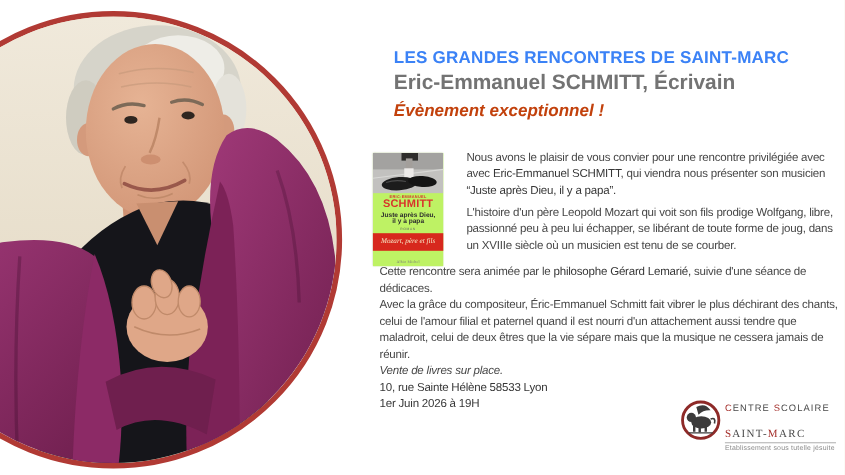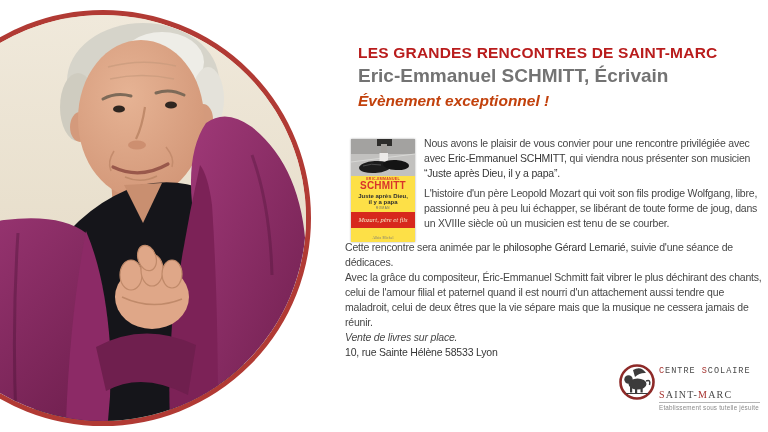--- a/index.html
+++ b/index.html
@@ -10,21 +10,21 @@
   }
   
   .photo-circle{
     position:absolute;left:-105px;top:10px;width:406px;height:406px;
     border:5px solid #b13a34;border-radius:50%;overflow:hidden;background:#ece4d2;
   }
   .photo-circle svg{display:block;width:406px;height:406px;}
   
   .eyebrow{
     position:absolute;left:358px;top:44px;font-size:15.5px;font-weight:bold;
-    color:#b91c1c;letter-spacing:.2px;white-space:nowrap;
+    color:#3b82f6;letter-spacing:.2px;white-space:nowrap;
   }
   .title{
     position:absolute;left:358px;top:65px;font-size:19px;font-weight:bold;
     color:#737373;white-space:nowrap;
   }
   .tagline{
     position:absolute;left:358px;top:92px;font-size:15.5px;font-weight:bold;
     font-style:italic;color:#c2410c;white-space:nowrap;
   }
   
@@ -35,21 +35,21 @@
   .col-right .para{margin:0 0 5px 0;}
   .col-full{
     position:absolute;left:345px;top:240px;width:418px;
     font-size:10.5px;line-height:15px;letter-spacing:-0.2px;color:#474747;
   }
   .col-full .para{margin:0;}
   .para .b{font-weight:normal;color:#373737;}
   .para .i{font-style:italic;}
   
   .book{
-    position:absolute;left:351px;top:139px;width:64px;height:103px;background:#fde047;
+    position:absolute;left:339px;top:139px;width:64px;height:103px;background:#bef264;
     box-shadow:0 0 2px rgba(0,0,0,.35);
   }
   .book-photo{height:37px;overflow:hidden;}
   .book-photo svg{display:block;}
   .book-author-small{margin-top:1px;font-size:3.5px;line-height:4px;font-weight:bold;
     color:#d8342b;text-align:center;letter-spacing:.3px;}
   .book-author-large{font-size:10px;line-height:10px;font-weight:bold;color:#d8342b;
     text-align:center;letter-spacing:.2px;}
   .book-title{margin-top:1.5px;padding:0 7px;font-size:6px;line-height:6.5px;
     font-weight:bold;color:#2e2e2e;text-align:center;}
@@ -61,21 +61,21 @@
     font-size:6.5px;line-height:16px;text-align:center;
   }
   .book-publisher{
     position:absolute;left:0;right:0;bottom:2px;font-size:3.5px;color:#777;
     text-align:center;font-family:"Liberation Serif", serif;letter-spacing:.2px;
   }
   
   .logo{position:absolute;left:618px;top:363px;display:flex;align-items:flex-start;}
   .logo-circle{width:38px;height:38px;flex:0 0 auto;}
   .logo-text{margin-left:3px;margin-top:3px;}
-  .logo-l1{font-family:Liberation Mono, monospace;font-size:8.5px;line-height:10px;
+  .logo-l1{font-family:Liberation Sans, sans-serif;font-size:8.5px;line-height:10px;
     letter-spacing:1px;color:#4a4a4a;white-space:nowrap;}
   .logo-l2{font-family:"Liberation Serif", serif;font-size:10px;line-height:11px;
     letter-spacing:1.2px;color:#4a4a4a;white-space:nowrap;margin-top:13px;}
   .logo-l1 .red,.logo-l2 .red{color:#a5302c;}
   .logo-divider{height:1px;background:#b5b5b5;margin:2px 0 1px 0;width:101px;}
   .logo-sub{font-size:6.3px;line-height:8px;color:#8a8a8a;white-space:nowrap;
     letter-spacing:.2px;}
 </style>
 </head>
 <body>
@@ -170,20 +170,21 @@
 
 <div class="col-right" id="col-right">
     <div class="para"><span>Nous avons le plaisir de vous convier pour une rencontre privilégiée avec avec </span><span class="b">Eric-Emmanuel SCHMITT</span><span>, qui viendra nous présenter son musicien </span><span class="b">“Juste après Dieu, il y a papa”.</span></div>
     <div class="para"><span>L'histoire d'un père Leopold Mozart qui voit son fils prodige Wolfgang, libre, passionné peu à peu lui échapper, se libérant de toute forme de joug, dans un XVIIIe siècle où un musicien est tenu de se courber.</span></div>
   </div>
 <div class="col-full" id="col-full">
     <div class="para"><span>Cette rencontre sera animée par le </span><span class="b">philosophe Gérard Lemarié,</span><span> suivie d'une séance de dédicaces.</span></div>
     <div class="para"><span>Avec la grâce du compositeur, Éric-Emmanuel Schmitt fait vibrer le plus déchirant des chants, celui de l'amour filial et paternel quand il est nourri d'un attachement aussi tendre que maladroit, celui de deux êtres que la vie sépare mais que la musique ne cessera jamais de réunir.</span></div>
     <div class="para"><span class="i">Vente de livres sur place.</span></div>
     <div class="para"><span class="b">10, rue Sainte Hélène 58533 Lyon</span></div>
+    <div class="para"><span class="b">1er Juin 2026 à 19H</span></div>
   </div>
 
 <div class="logo">
   <div class="logo-circle">
     <svg viewBox="0 0 38 38" width="38" height="38" aria-hidden="true">
       <circle cx="19" cy="19" r="16.5" fill="#ffffff" stroke="#8e2a28" stroke-width="2.6"></circle>
       <g fill="#3c3b3b">
         <path d="M15 7 Q23 2.5 28 10 Q21.5 9.5 17 14 Z"></path>
         <ellipse cx="19.5" cy="21" rx="9" ry="5.5"></ellipse>
         <circle cx="10.5" cy="16.5" r="4.2"></circle>

